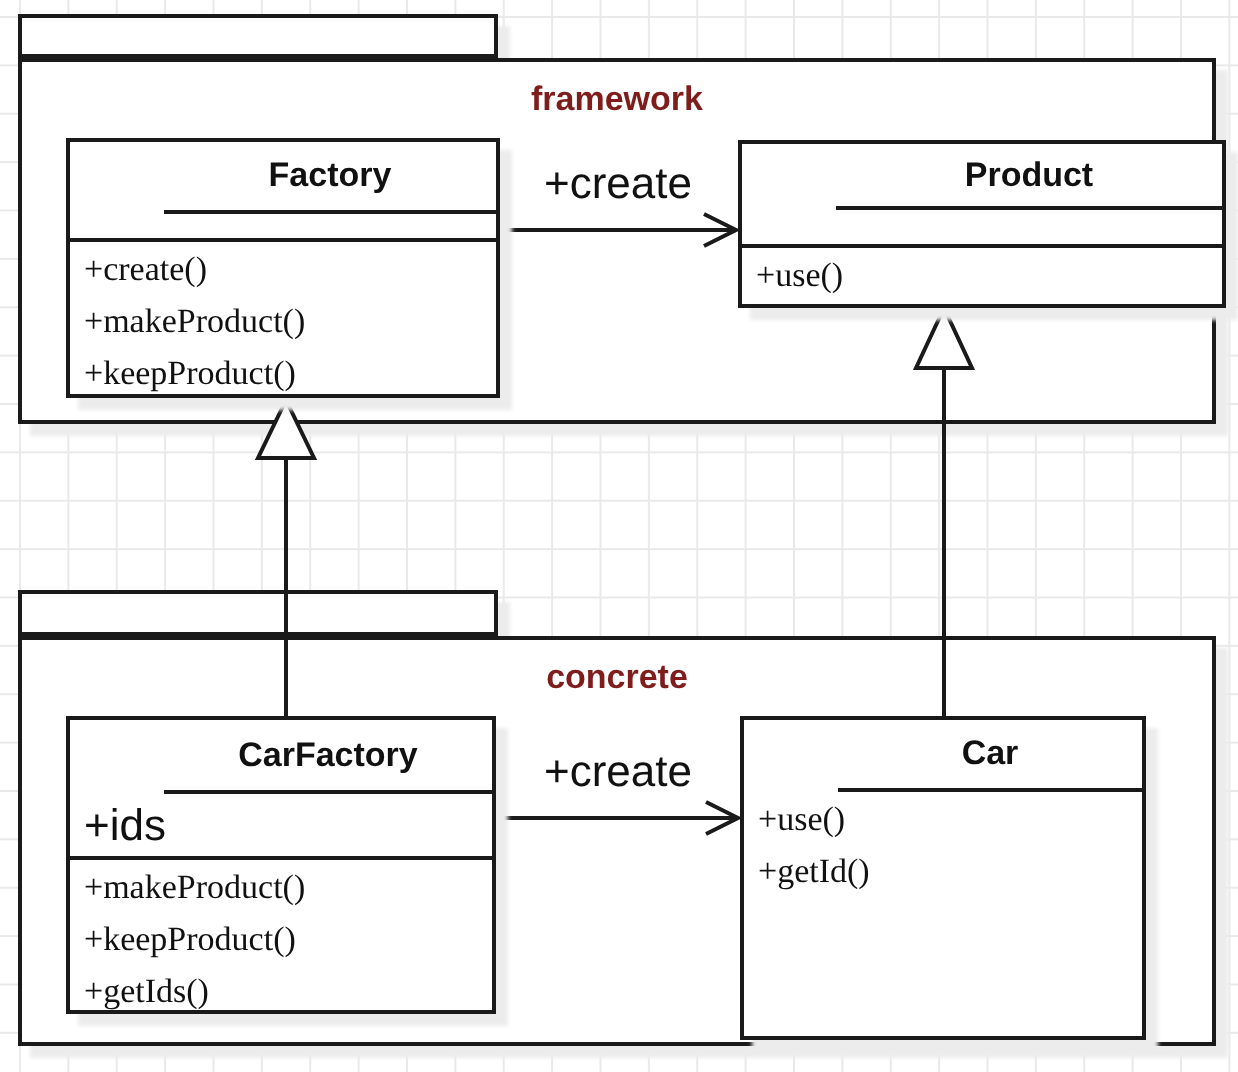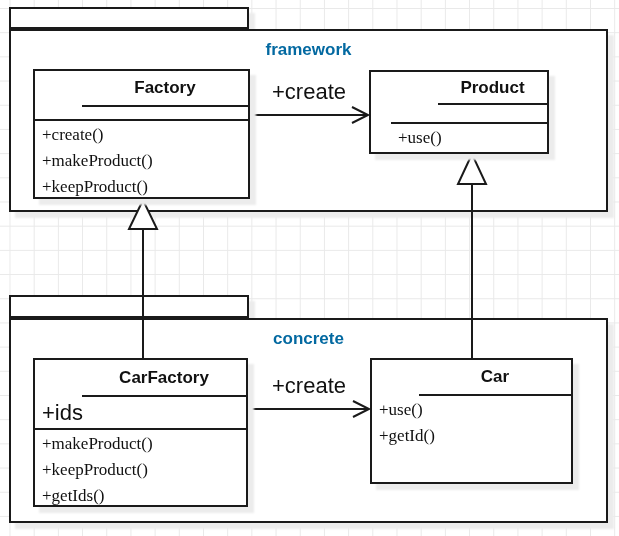--- a/index.html
+++ b/index.html
@@ -29,21 +29,21 @@
     border: 2px solid #1a1a1a;
     box-shadow: 6px 6px 2px #ececec;
   }
   .pkg-label {
     position: absolute;
     top: 9px; left: 0; right: 0;
     text-align: center;
     font-weight: bold;
     font-size: 17px;
     line-height: 19px;
-    color: #0369a1;
+    color: #7f1d1d;
   }
 
   .uml-class {
     position: absolute;
     background: #ffffff;
     border: 2px solid #1a1a1a;
     box-shadow: 6px 6px 2px #ececec;
     display: flex;
     flex-direction: column;
   }
@@ -67,29 +67,29 @@
     padding: 1px 0 0 7px;
     font-size: 17px;
     font-family: Liberation Serif, serif;
   }
   .uml-line { line-height: 26px; white-space: nowrap; }
 
   #factory-box     { left: 33px;  top: 69px;  width: 217px; height: 130px; }
   #factory-box    .uml-title { height: 36px; }
   #factory-box    .uml-attrs { height: 14px; }
 
-  #product-box     { left: 369px; top: 70px;  width: 180px; height: 84px; padding-left: 20px; }
+  #product-box     { left: 369px; top: 70px;  width: 244px; height: 84px; }
   #product-box    .uml-title { height: 33px; }
   #product-box    .uml-attrs { height: 19px; }
 
   #carfactory-box  { left: 33px;  top: 358px; width: 215px; height: 149px; }
   #carfactory-box .uml-title { height: 37px; }
   #carfactory-box .uml-attrs { height: 33px; }
 
-  #car-box         { left: 370px; top: 358px; width: 203px; height: 126px; }
+  #car-box         { left: 370px; top: 358px; width: 203px; height: 162px; }
   #car-box        .uml-title { height: 36px; }
   #car-box        .uml-attrs { height: 34px; }
 
   .edge-label {
     position: absolute;
     width: 90px;
     text-align: center;
     font-size: 22px;
     line-height: 19px;
     color: #111;

